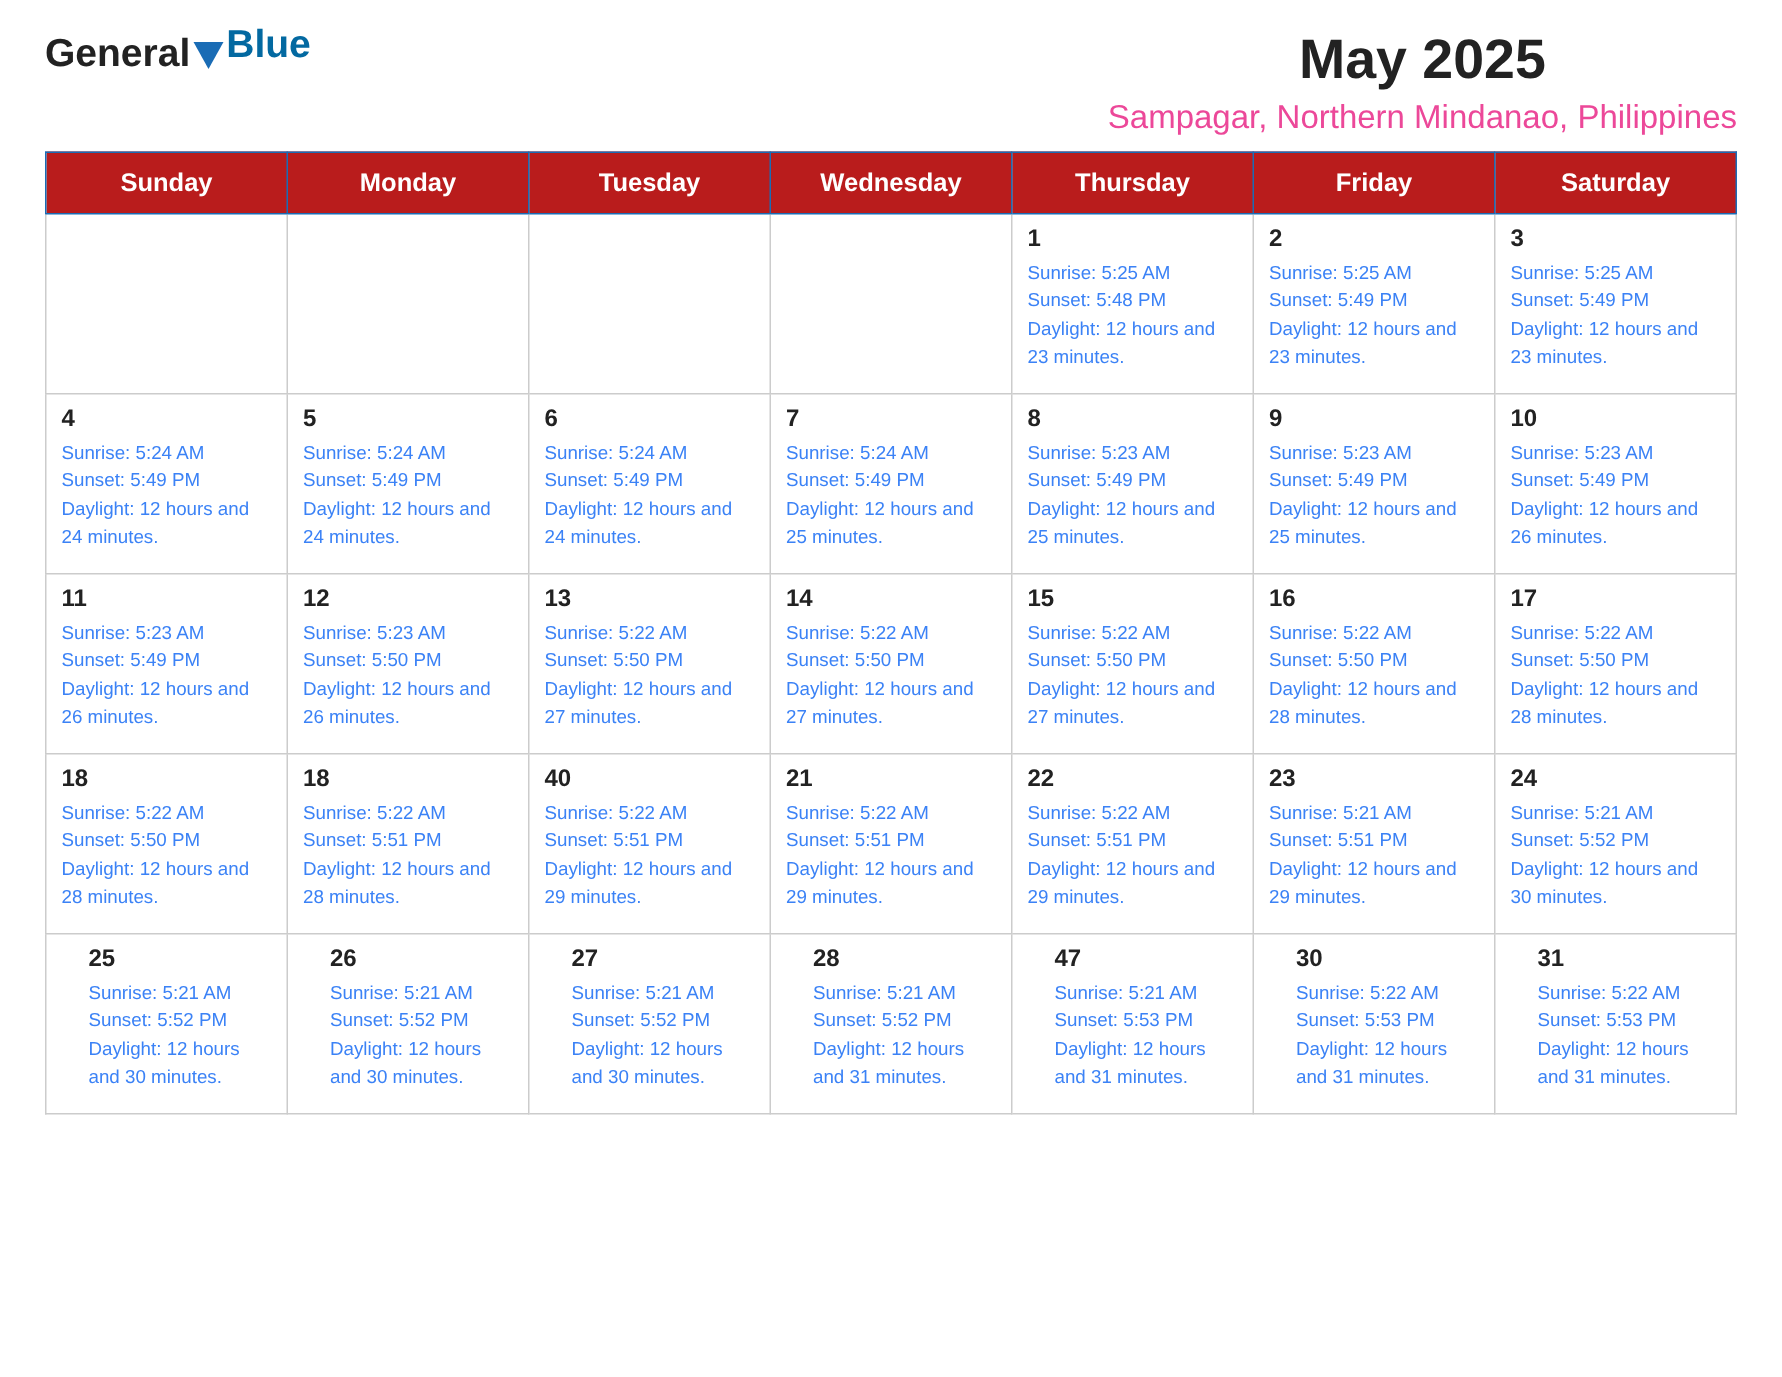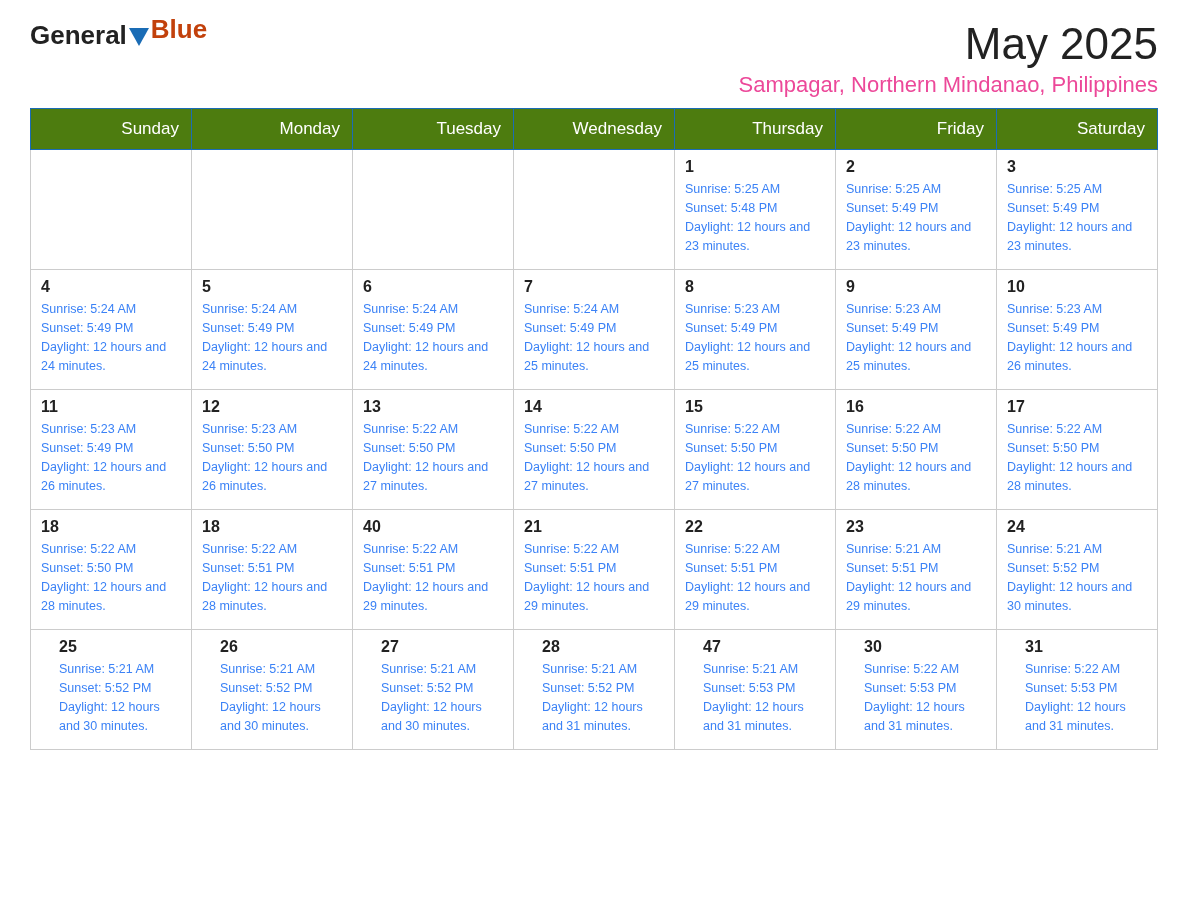--- a/index.html
+++ b/index.html
@@ -36,50 +36,51 @@
       display: flex;
       flex-direction: row;
     }
     .logo-line1 {
       display: flex;
       align-items: center;
     }
     .logo-line2 {
       font-size: 26px;
       font-weight: bold;
-      color: #c2410c;
+      color: #0369a1;
       margin-top: -6px;
       margin-left: 2px;
     }
     .title-area {
       text-align: right;
     }
     .month-title {
-      font-size: 44px;
-      font-weight: normal;
+      font-size: 37px;
+      font-weight: bold;
       color: #222;
       line-height: 1.1;
+      text-align: center;
     }
     .location-title {
       font-size: 22px;
       color: #ec4899;
       margin-top: 4px;
     }
     .calendar-table {
       width: 100%;
       border-collapse: collapse;
       margin-top: 10px;
     }
     .calendar-table th {
-      background-color: #4d7c0f;
+      background-color: #b91c1c;
       color: #fff;
       font-size: 17px;
-      font-weight: normal;
+      font-weight: bold;
       padding: 10px 12px;
-      text-align: right;
+      text-align: center;
       border: 1px solid #1a6cb5;
     }
     .calendar-table td {
       vertical-align: top;
       border: 1px solid #ccc;
       padding: 8px 10px;
       width: calc(100% / 7);
       min-height: 110px;
       height: 120px;
     }

